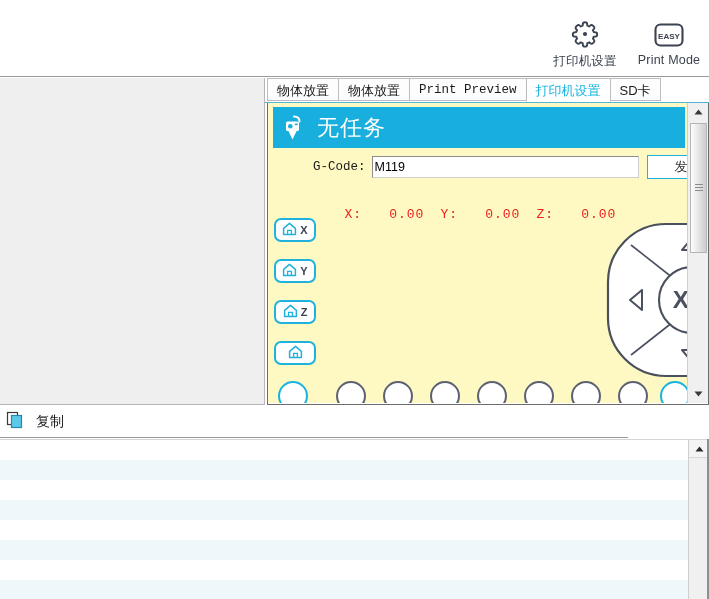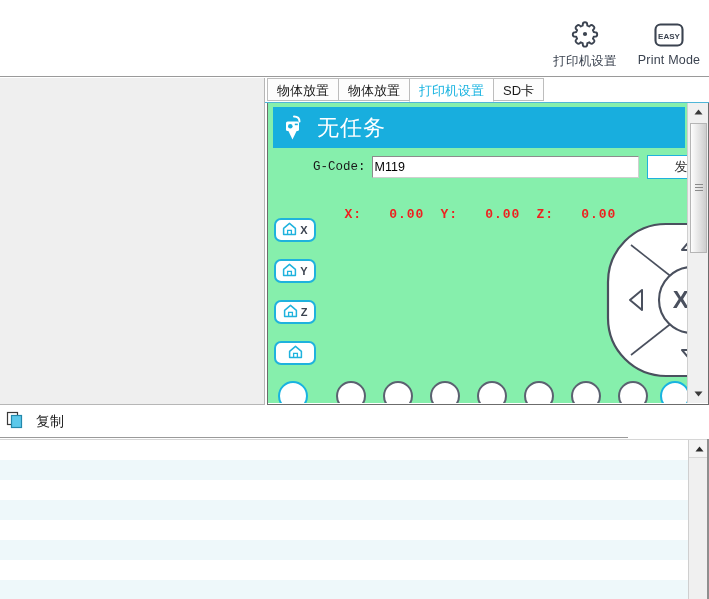--- a/index.html
+++ b/index.html
@@ -129,21 +129,21 @@
     border: 1px solid #6c6c6c;
     border-top: none;
     background: #ffffff;
     overflow: hidden;
   }
   #mc-inner {
     position: absolute;
     left: 0; top: 0;
     width: 419px; height: 300px;
     overflow: hidden;
-    background: #86efac;
+    background: #fef9c3;
   }
 
   
   #task-banner {
     position: absolute;
     left: 5px; top: 4px;
     width: 412px; height: 41px;
     background: #18aede;
     display: flex;
     align-items: center;
@@ -204,21 +204,21 @@
     text-align: center;
   }
 
   
   #coords {
     position: absolute;
     left: 6px; top: 89px;
     font-family: "Liberation Mono", monospace;
     font-size: 13px;
     color: #ee2020;
-    font-weight: bold;
+    font-weight: normal;
     letter-spacing: 1px;
     white-space: pre;
   }
   .coord-val { display: inline-block; width: 58px; text-align: right; }
   .coord-key { display: inline-block; width: 22px; }
 
   
   #home-col {
     position: absolute;
     left: 6px; top: 115px;
@@ -395,20 +395,21 @@
 </div>
 
 <div id="left-view-top-strip"></div>
 <div id="left-view"></div>
 
 <div id="right-panel">
 
   <div id="tabstrip">
     <div class="tab">物体放置</div>
     <div class="tab">物体放置</div>
+    <div class="tab mono">Print Preview</div>
     <div class="tab active">打印机设置</div>
     <div class="tab">SD卡</div>
   </div>
 
   <div id="mc-area">
     <div id="mc-inner">
 
       <div id="task-banner">
         <span class="nozzle">
           <svg width="22" height="28" viewBox="0 0 22 28">

